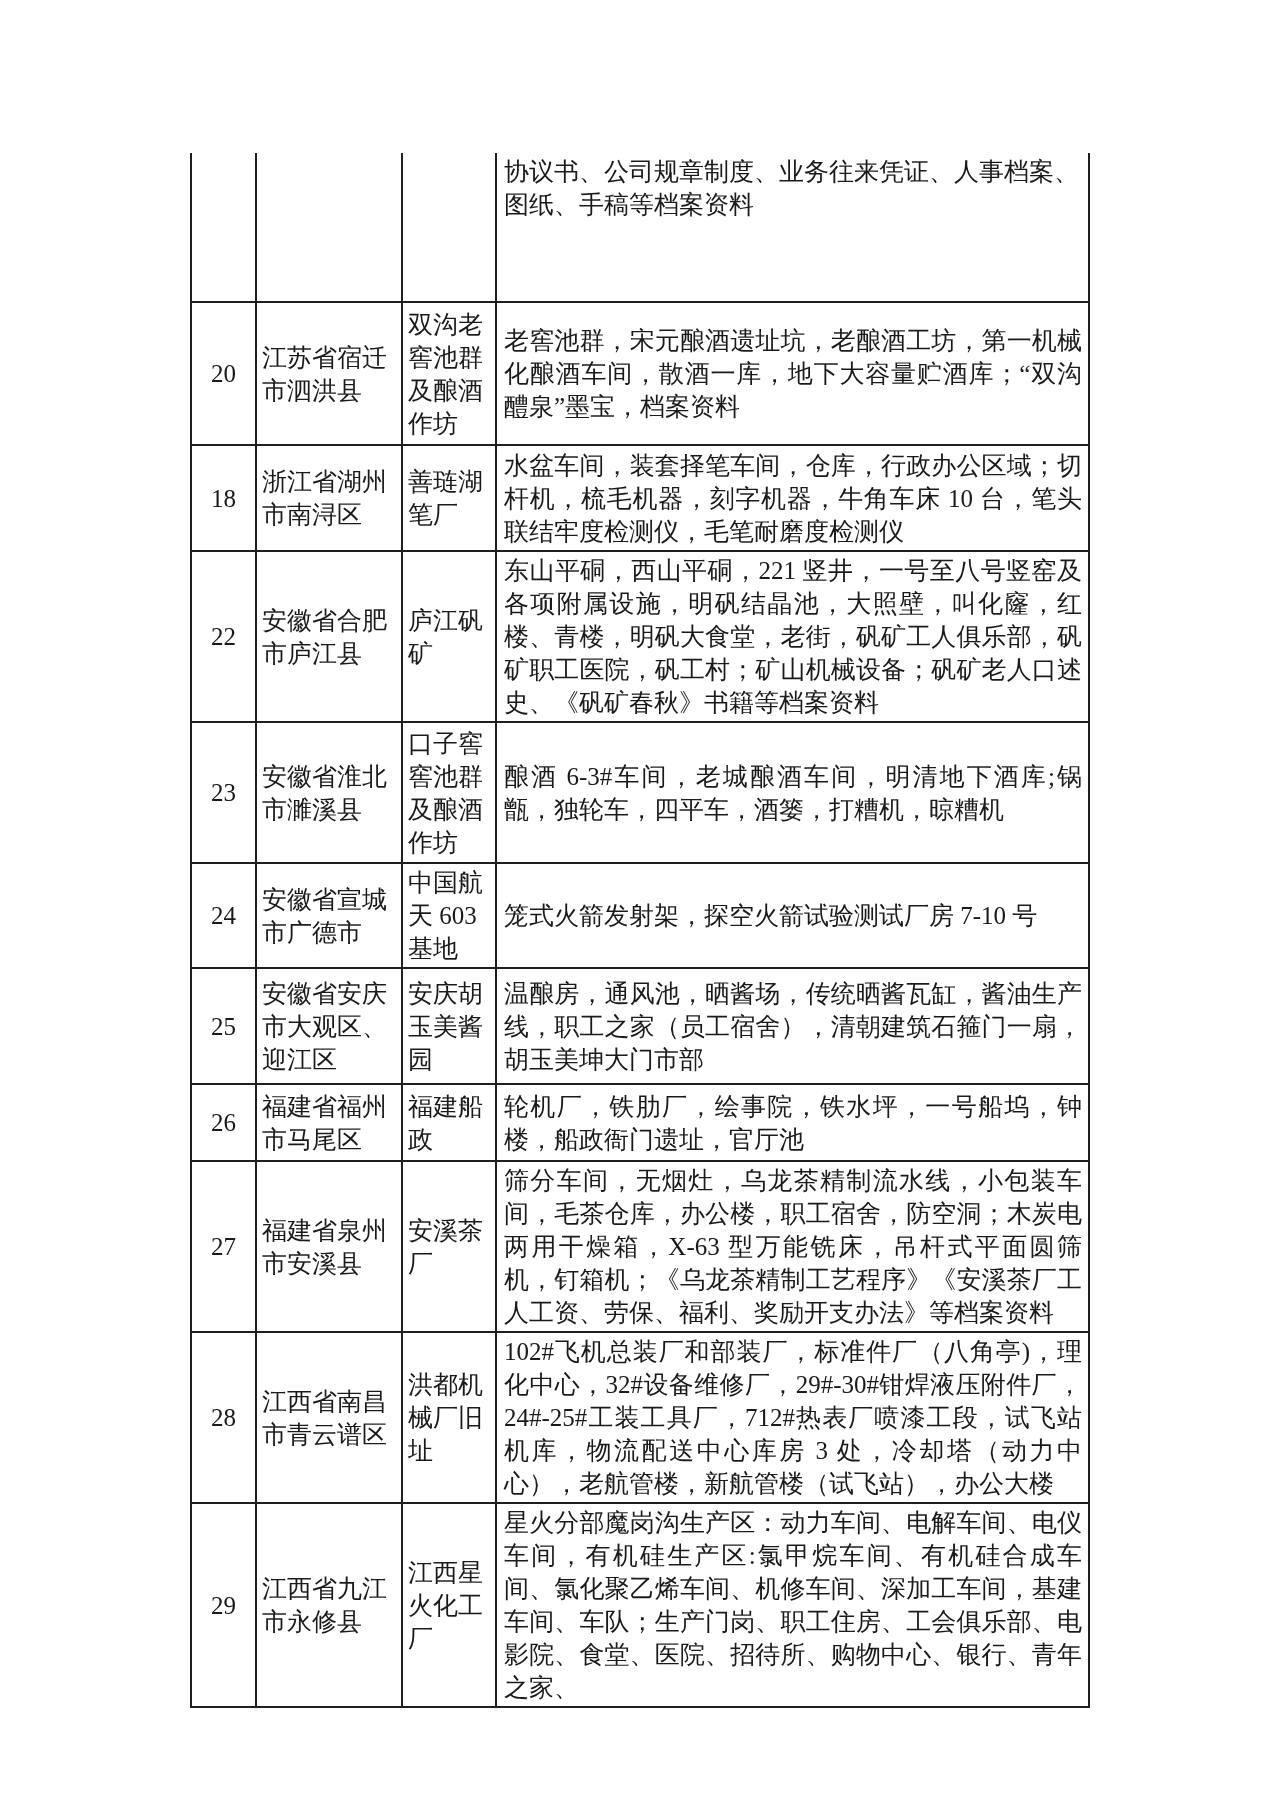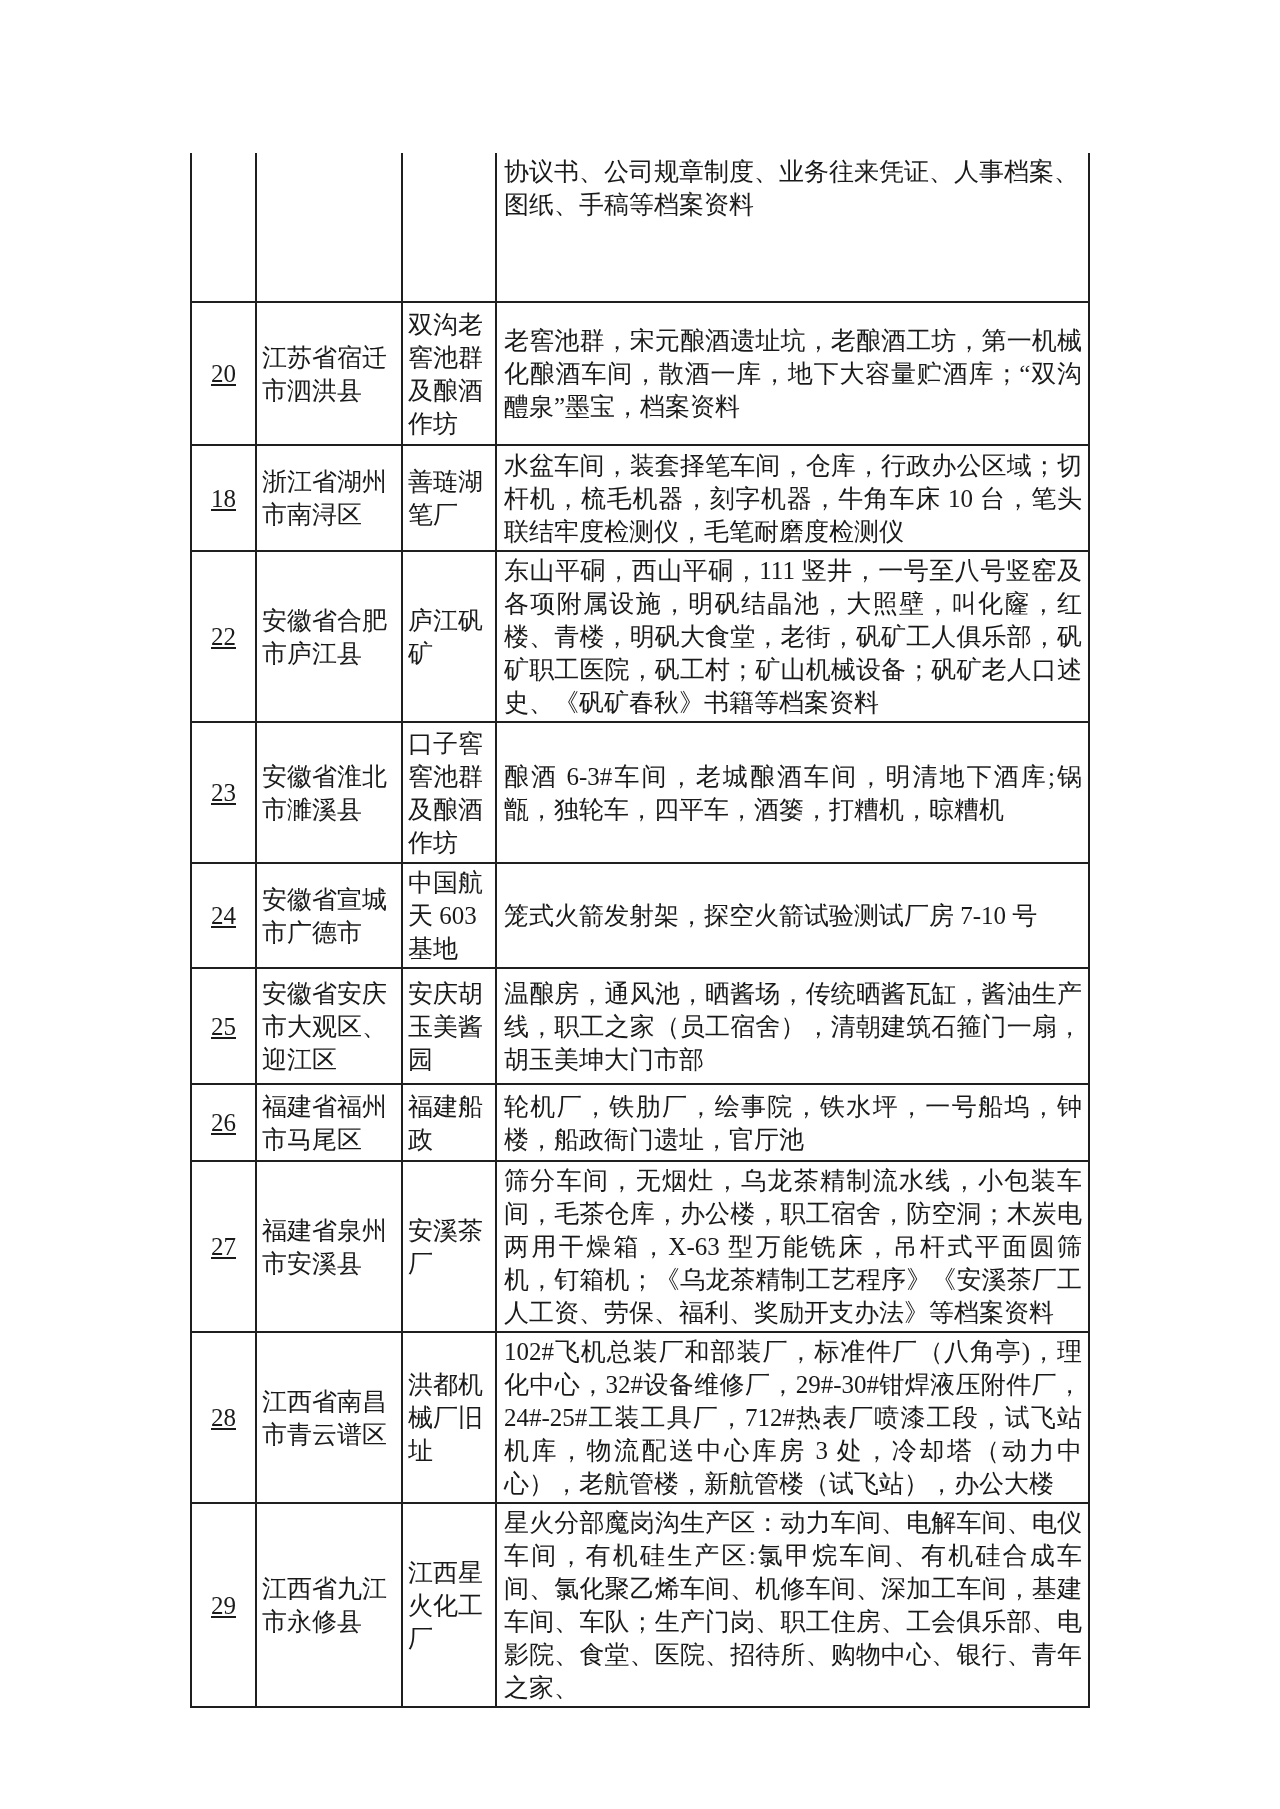--- a/index.html
+++ b/index.html
@@ -36,21 +36,21 @@
     line-height: 33px;
     vertical-align: middle;
     overflow: hidden;
     word-break: normal;
   }
   
   tr.row-partial td {
     border-top: none;
     vertical-align: top;
   }
-  .c-no   { text-align: center; padding: 2px 18px; text-decoration: underline; }
+  .c-no   { text-align: center; padding: 2px 18px; }
   .c-loc  { padding: 2px 2px 2px 5px; }
   .c-name { padding: 2px 1px 2px 5px; }
   .c-desc { padding: 2px 6px 2px 7px; text-align: justify; }
   tr.row-partial .c-desc { text-align: left; }
 
   
   tr.h-19 { height: 149px; }
   tr.h-20 { height: 143px; }
   tr.h-21 { height: 106px; }
   tr.h-22 { height: 163px; }
@@ -93,21 +93,21 @@
         <td class="c-no">18</td>
         <td class="c-loc">浙江省湖州市南浔区</td>
         <td class="c-name">善琏湖笔厂</td>
         <td class="c-desc">水盆车间，装套择笔车间，仓库，行政办公区域；切杆机，梳毛机器，刻字机器，牛角车床 10 台，笔头联结牢度检测仪，毛笔耐磨度检测仪</td>
       </tr>
 
       <tr class="h-22">
         <td class="c-no">22</td>
         <td class="c-loc">安徽省合肥市庐江县</td>
         <td class="c-name">庐江矾矿</td>
-        <td class="c-desc">东山平硐，西山平硐，111 竖井，一号至八号竖窑及各项附属设施，明矾结晶池，大照壁，叫化窿，红楼、青楼，明矾大食堂，老街，矾矿工人俱乐部，矾矿职工医院，矾工村；矿山机械设备；矾矿老人口述史、《矾矿春秋》书籍等档案资料</td>
+        <td class="c-desc">东山平硐，西山平硐，221 竖井，一号至八号竖窑及各项附属设施，明矾结晶池，大照壁，叫化窿，红楼、青楼，明矾大食堂，老街，矾矿工人俱乐部，矾矿职工医院，矾工村；矿山机械设备；矾矿老人口述史、《矾矿春秋》书籍等档案资料</td>
       </tr>
 
       <tr class="h-23">
         <td class="c-no">23</td>
         <td class="c-loc">安徽省淮北市濉溪县</td>
         <td class="c-name">口子窖窖池群及酿酒作坊</td>
         <td class="c-desc">酿酒 6-3#车间，老城酿酒车间，明清地下酒库;锅甑，独轮车，四平车，酒篓，打糟机，晾糟机</td>
       </tr>
 
       <tr class="h-24">

